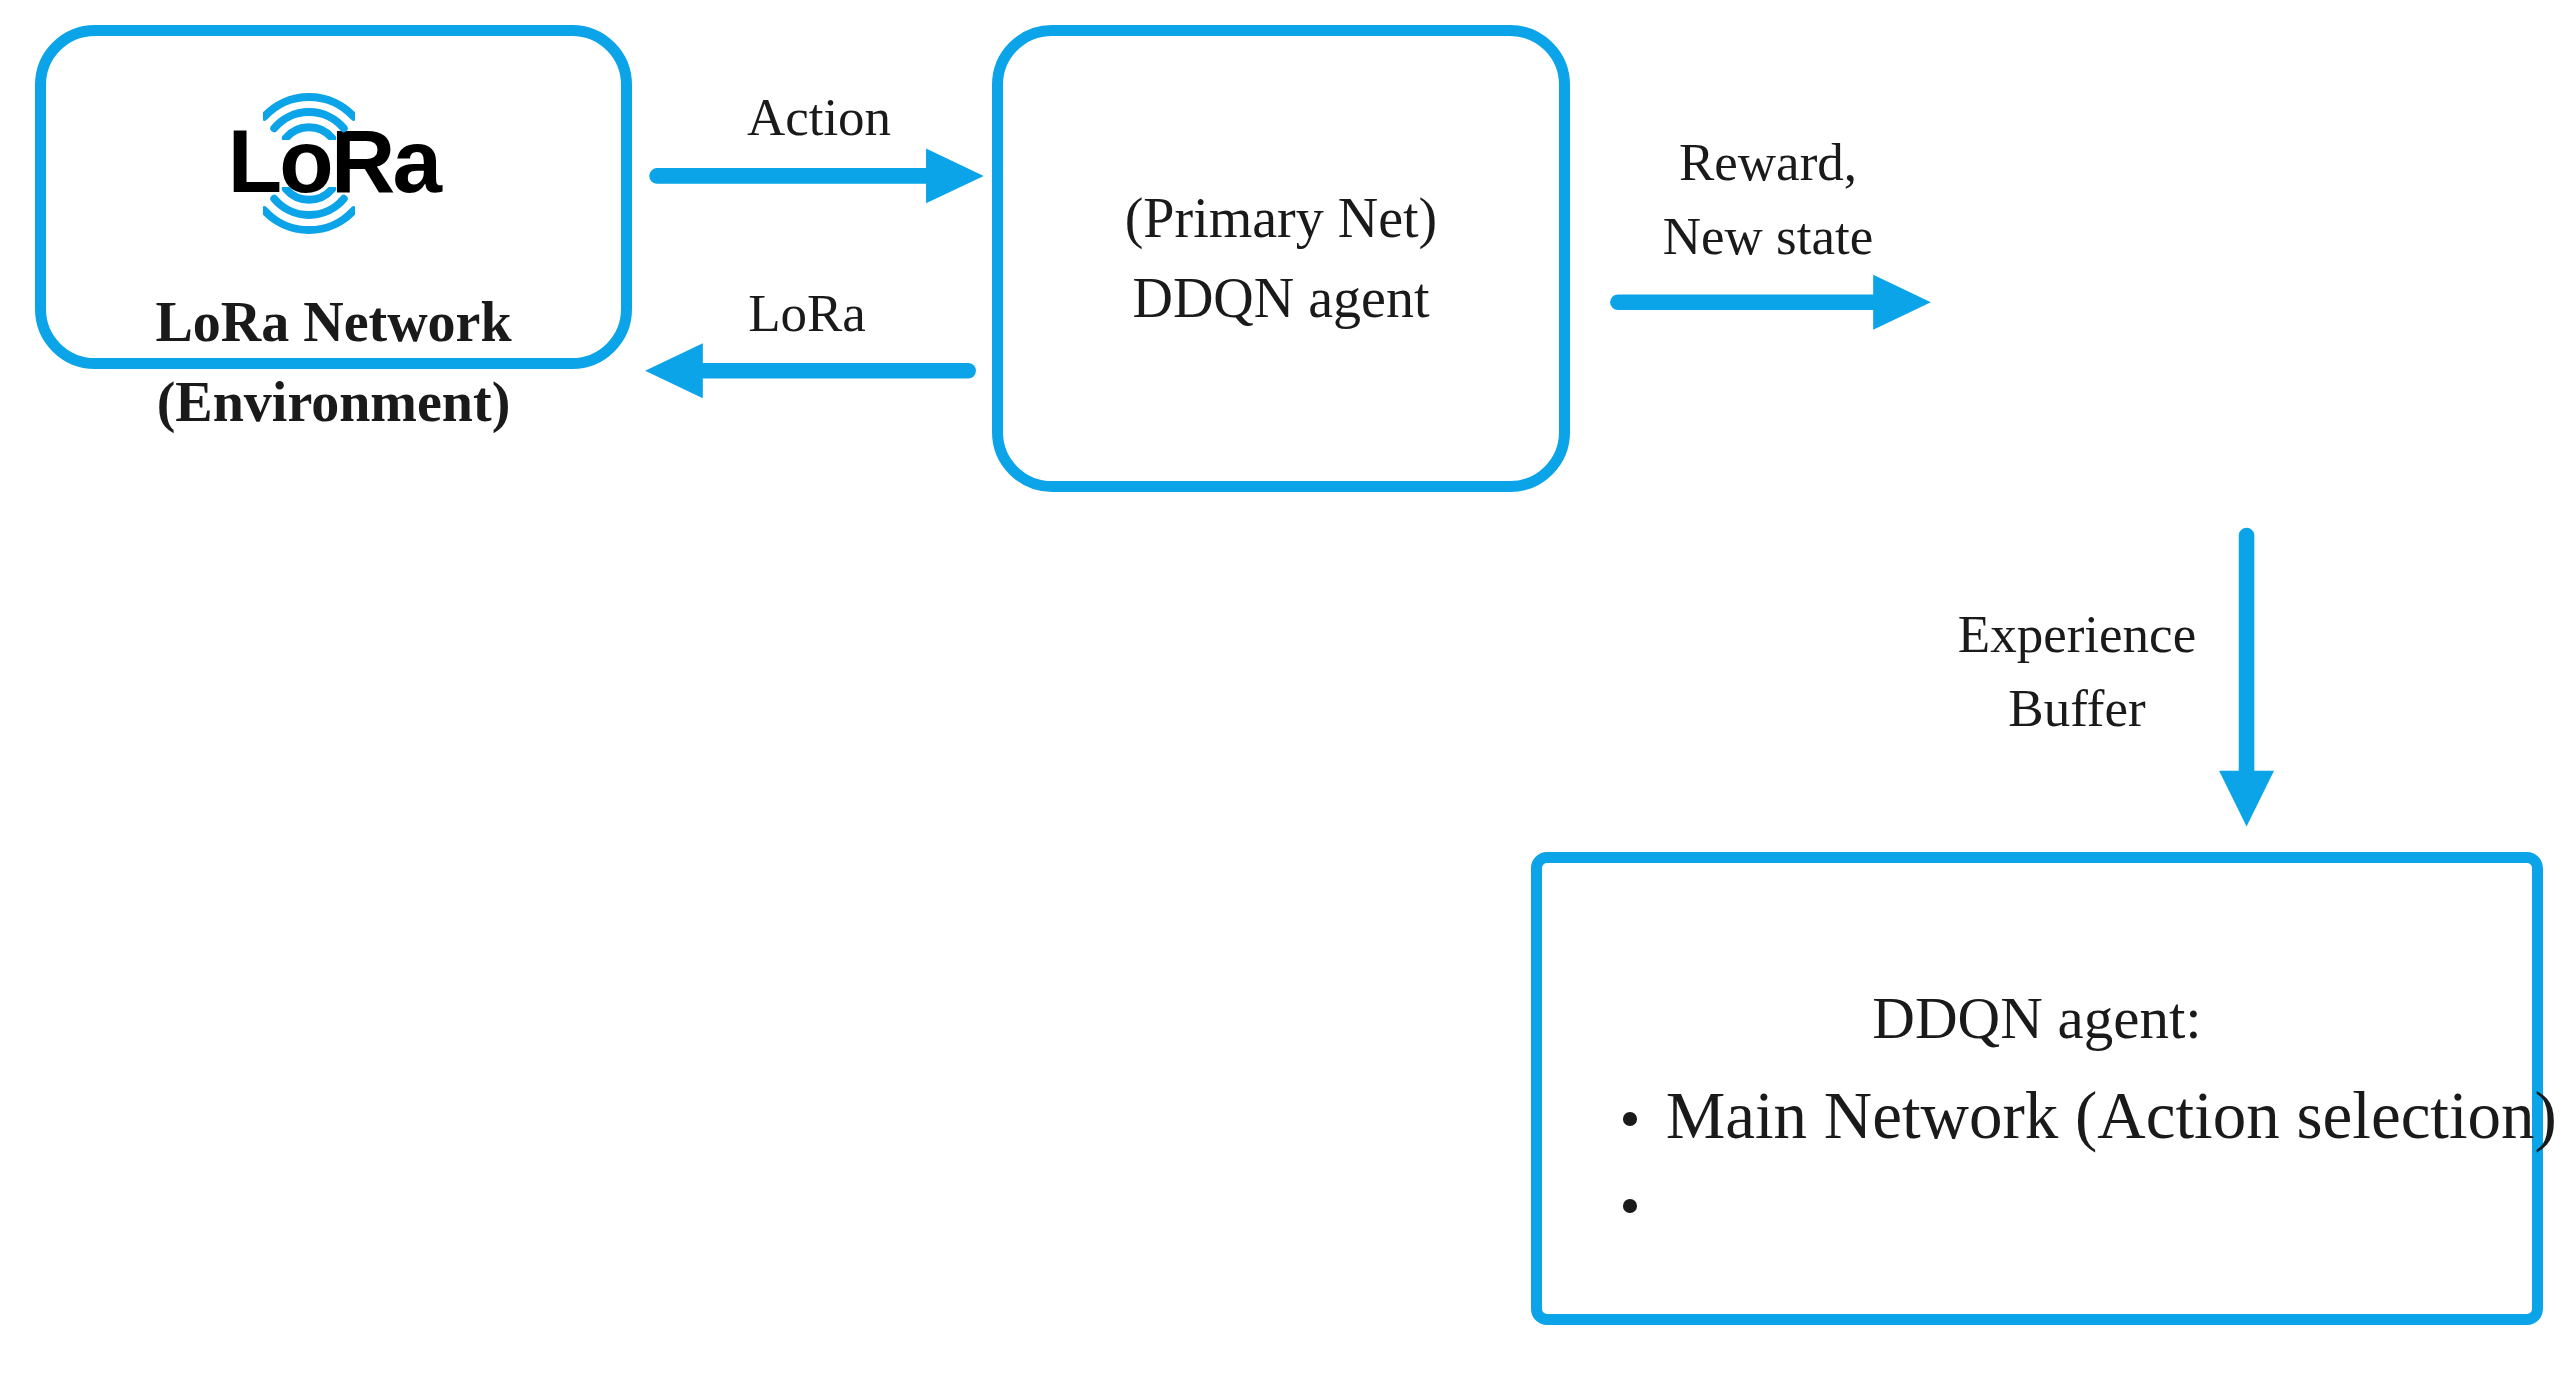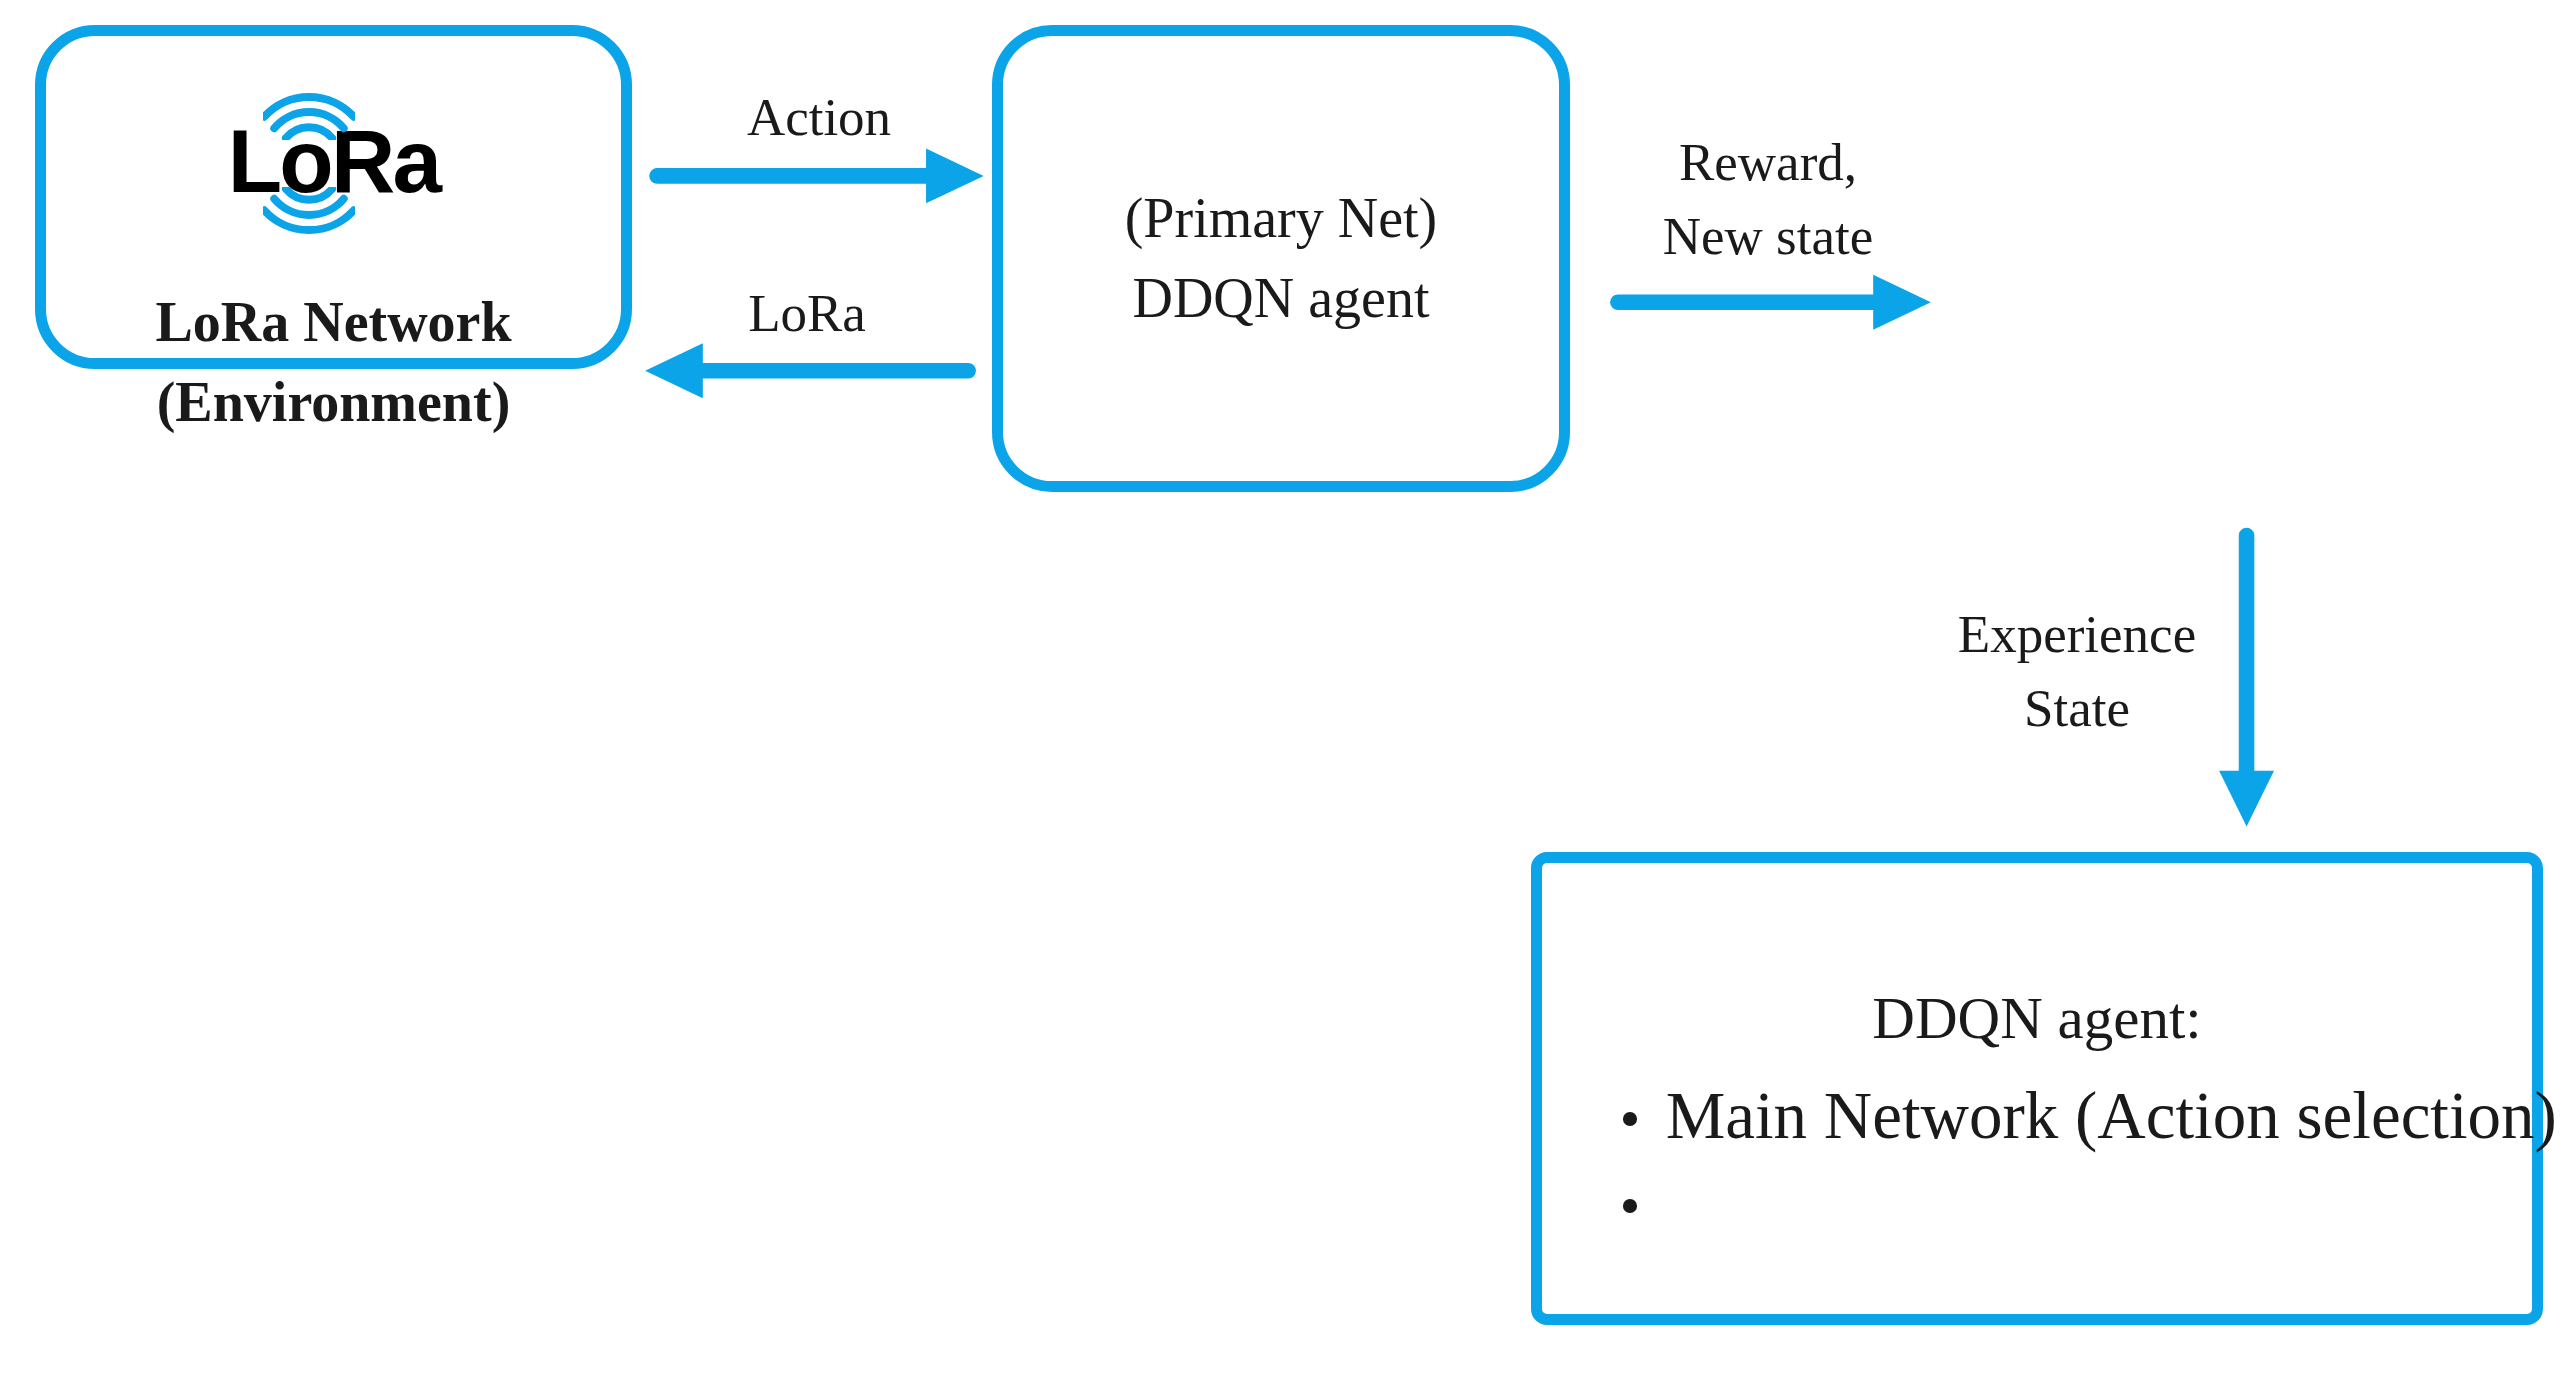--- a/index.html
+++ b/index.html
@@ -136,17 +136,17 @@
   </div>
 
   <div class="edge-label label-action">Action</div>
   <div class="edge-label label-state">LoRa</div>
   <div class="edge-label label-reward">
     <div>Reward,</div>
     <div>New state</div>
   </div>
   <div class="edge-label label-experience">
     <div>Experience</div>
-    <div>State</div>
+    <div>Buffer</div>
   </div>
 
 </div>
 
 
 </body></html>

